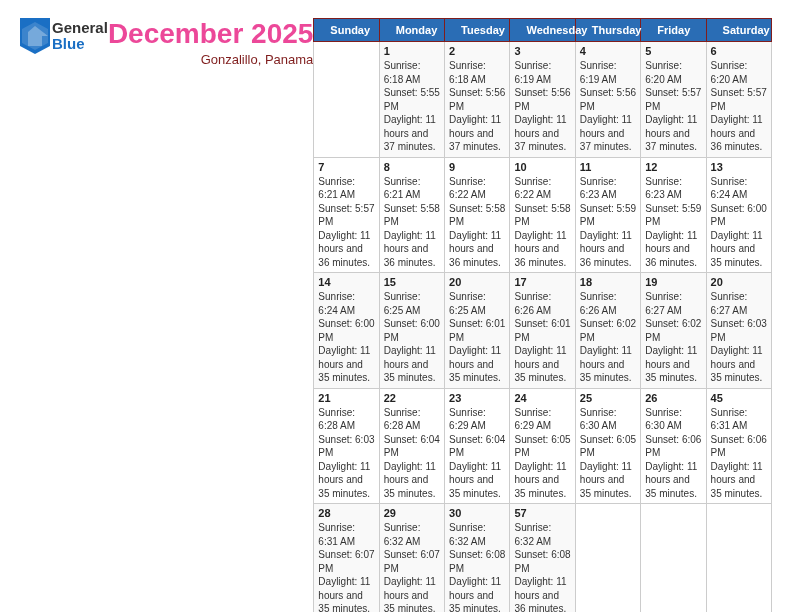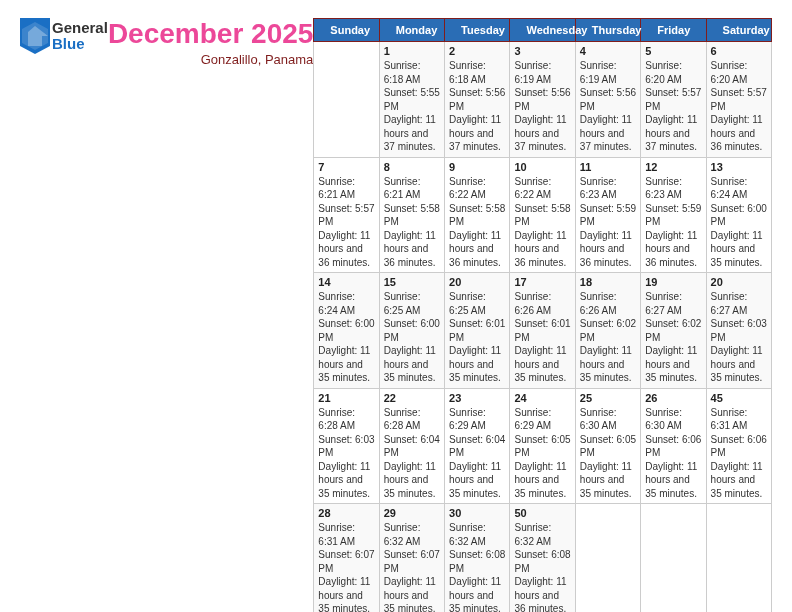--- a/index.html
+++ b/index.html
@@ -324,21 +324,21 @@
 Sunset: 6:07 PM
 Daylight: 11 hours and 35 minutes.</div>
           </td>
           <td>
             <span class="day-number">30</span>
             <div class="day-info" style="white-space: pre-line;">Sunrise: 6:32 AM
 Sunset: 6:08 PM
 Daylight: 11 hours and 35 minutes.</div>
           </td>
           <td>
-            <span class="day-number">50</span>
+            <span class="day-number">57</span>
             <div class="day-info" style="white-space: pre-line;">Sunrise: 6:32 AM
 Sunset: 6:08 PM
 Daylight: 11 hours and 36 minutes.</div>
           </td>
           <td class="empty"></td>
           <td class="empty"></td>
           <td class="empty"></td>
         </tr>
       </tbody>
   </table>

